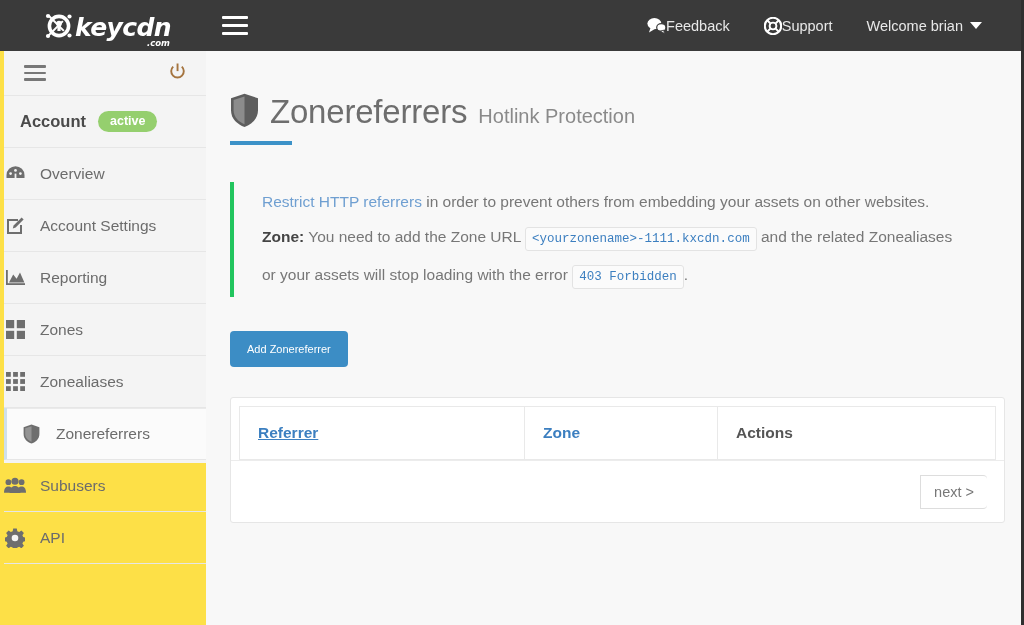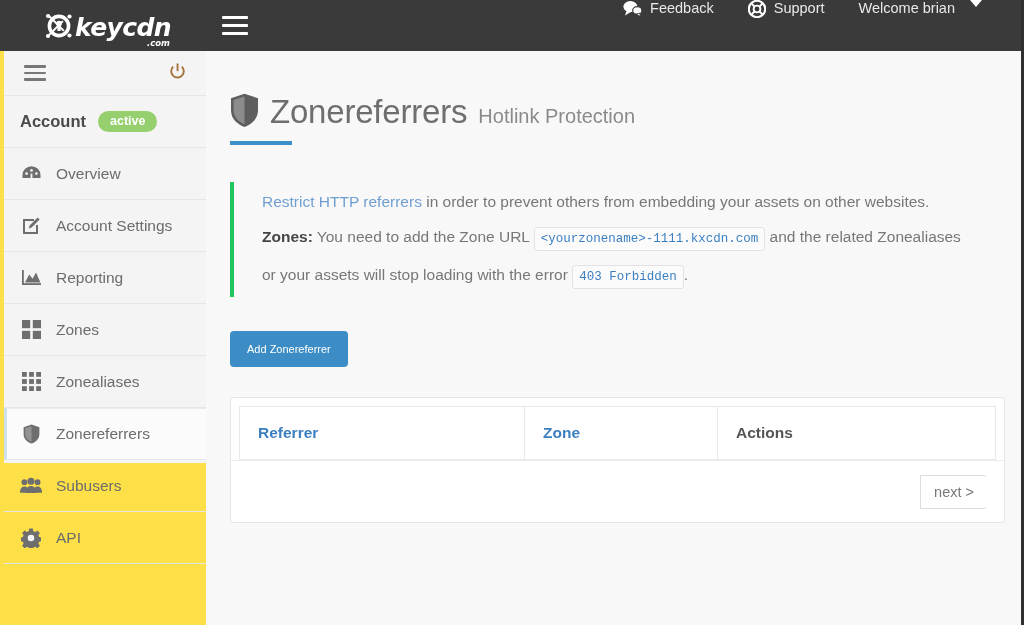--- a/index.html
+++ b/index.html
@@ -79,21 +79,21 @@
   .top-right {
     margin-left: auto;
     display: flex;
     align-items: center;
     height: 51px;
     padding-right: 22px;
     gap: 0px;
   }
   .top-link {
     display: flex;
-    gap: 8px;
+    align-items: center;
     color: #e8e8e8;
     font-size: 14.5px;
     padding: 0 17px;
     height: 51px;
     cursor: pointer;
     white-space: nowrap;
   }
   .top-link svg { display:block; }
   .caret-down {
     width: 0; height: 0;
@@ -148,21 +148,20 @@
     font-weight: bold;
     border-radius: 11px;
     padding: 4px 12px 5px;
     line-height: 1;
   }
 
   .nav-item {
     height: 52px;
     display: flex;
     align-items: center;
-    padding-left: 16px;
     gap: 14px;
     border-bottom: 1px solid #e6e6e6;
     cursor: pointer;
     color: #6c6c6c;
     font-size: 15.5px;
     position: relative;
   }
   .nav-item .nav-ico {
     width: 22px; display: flex; align-items: center; justify-content: center;
     flex: 0 0 22px;
@@ -265,21 +264,21 @@
     font-size: 15.5px;
     font-weight: bold;
     color: #3c7fc0;
     cursor: pointer;
   }
   .th:last-child {
     border-right: 1px solid #e9e9e9;
     color: #555555;
     cursor: default;
   }
-  .th-referrer { width: 285px; }
+  .th-referrer { width: 285px; text-decoration: underline; }
   .th-zone { width: 193px; }
   .th-actions { flex: 1; }
 
   .table-foot {
     border-top: 1px solid #ececec;
     height: 62px;
     display: flex;
     align-items: center;
     justify-content: flex-end;
     padding-right: 17px;
@@ -503,21 +502,21 @@
         <span class="title-sub">Hotlink Protection</span>
       </div>
       <div class="title-underline"></div>
     </div>
 
     <div class="info-block">
       <div class="info-line">
         <span class="info-link">Restrict HTTP referrers</span><span> in order to prevent others from embedding your assets on other websites.</span>
       </div>
       <div class="info-line">
-        <span class="info-strong">Zones:</span><span> You need to add the Zone URL </span><code class="snippet">&lt;yourzonename&gt;-1111.kxcdn.com</code><span> and the related Zonealiases or your assets will stop loading with the error </span><code class="snippet">403 Forbidden</code><span>.</span>
+        <span class="info-strong">Zone:</span><span> You need to add the Zone URL </span><code class="snippet">&lt;yourzonename&gt;-1111.kxcdn.com</code><span> and the related Zonealiases or your assets will stop loading with the error </span><code class="snippet">403 Forbidden</code><span>.</span>
       </div>
     </div>
 
     <button class="btn-add">Add Zonereferrer</button>
 
     <div class="table-card">
       <div class="table-head">
         <div class="th th-referrer">Referrer</div>
         <div class="th th-zone">Zone</div>
         <div class="th th-actions">Actions</div>

